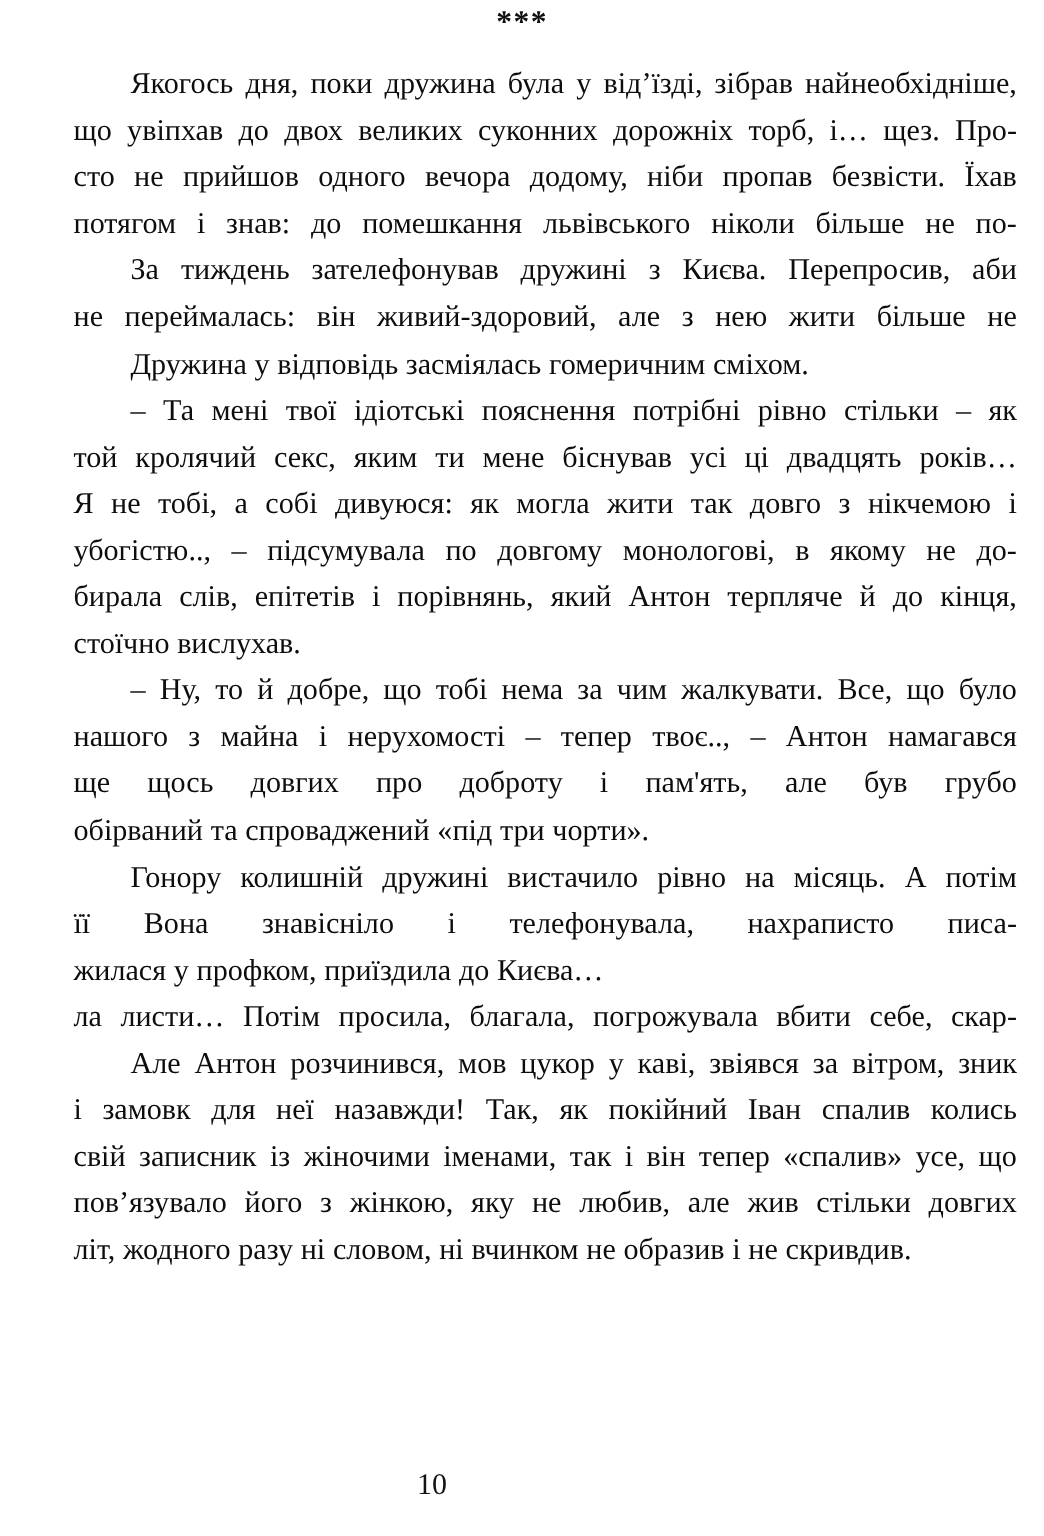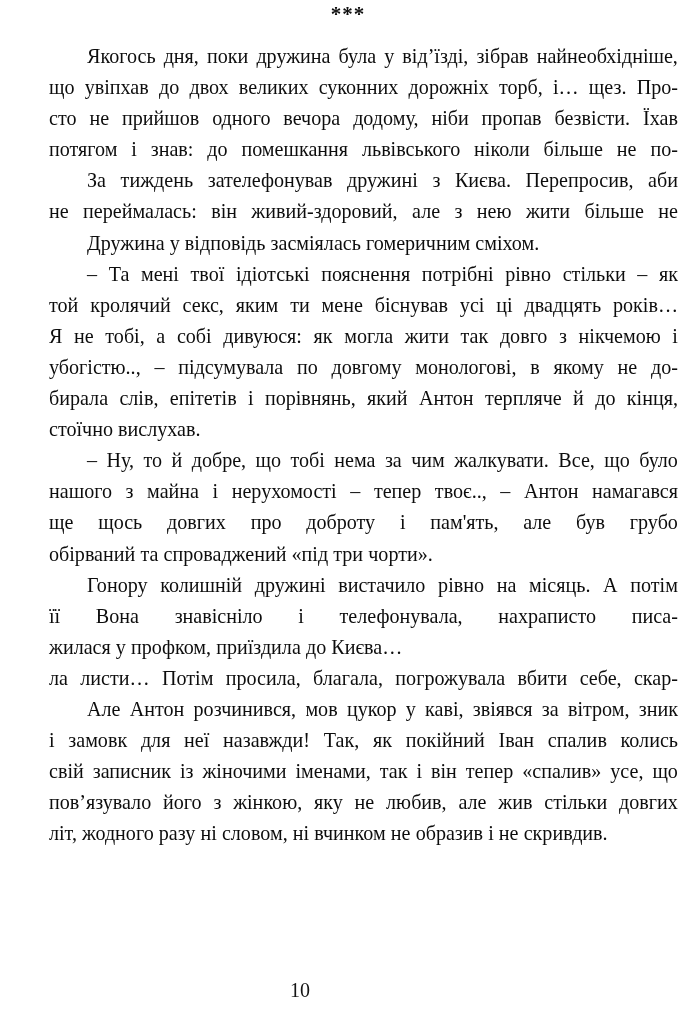--- a/index.html
+++ b/index.html
@@ -67,21 +67,21 @@
   }
   .ln.indent {
     text-indent: 0;
     padding-left: 38px;
   }
   .ln.indent.just {
     padding-left: 38px;
   }
   .page-number {
     position: absolute;
-    left: 12px;
+    left: 0;
     top: 978px;
     width: 576px;
     text-align: center;
     font-size: 20px;
     line-height: 24px;
     color: #141414;
   }
 </style>
 </head>
 <body>

